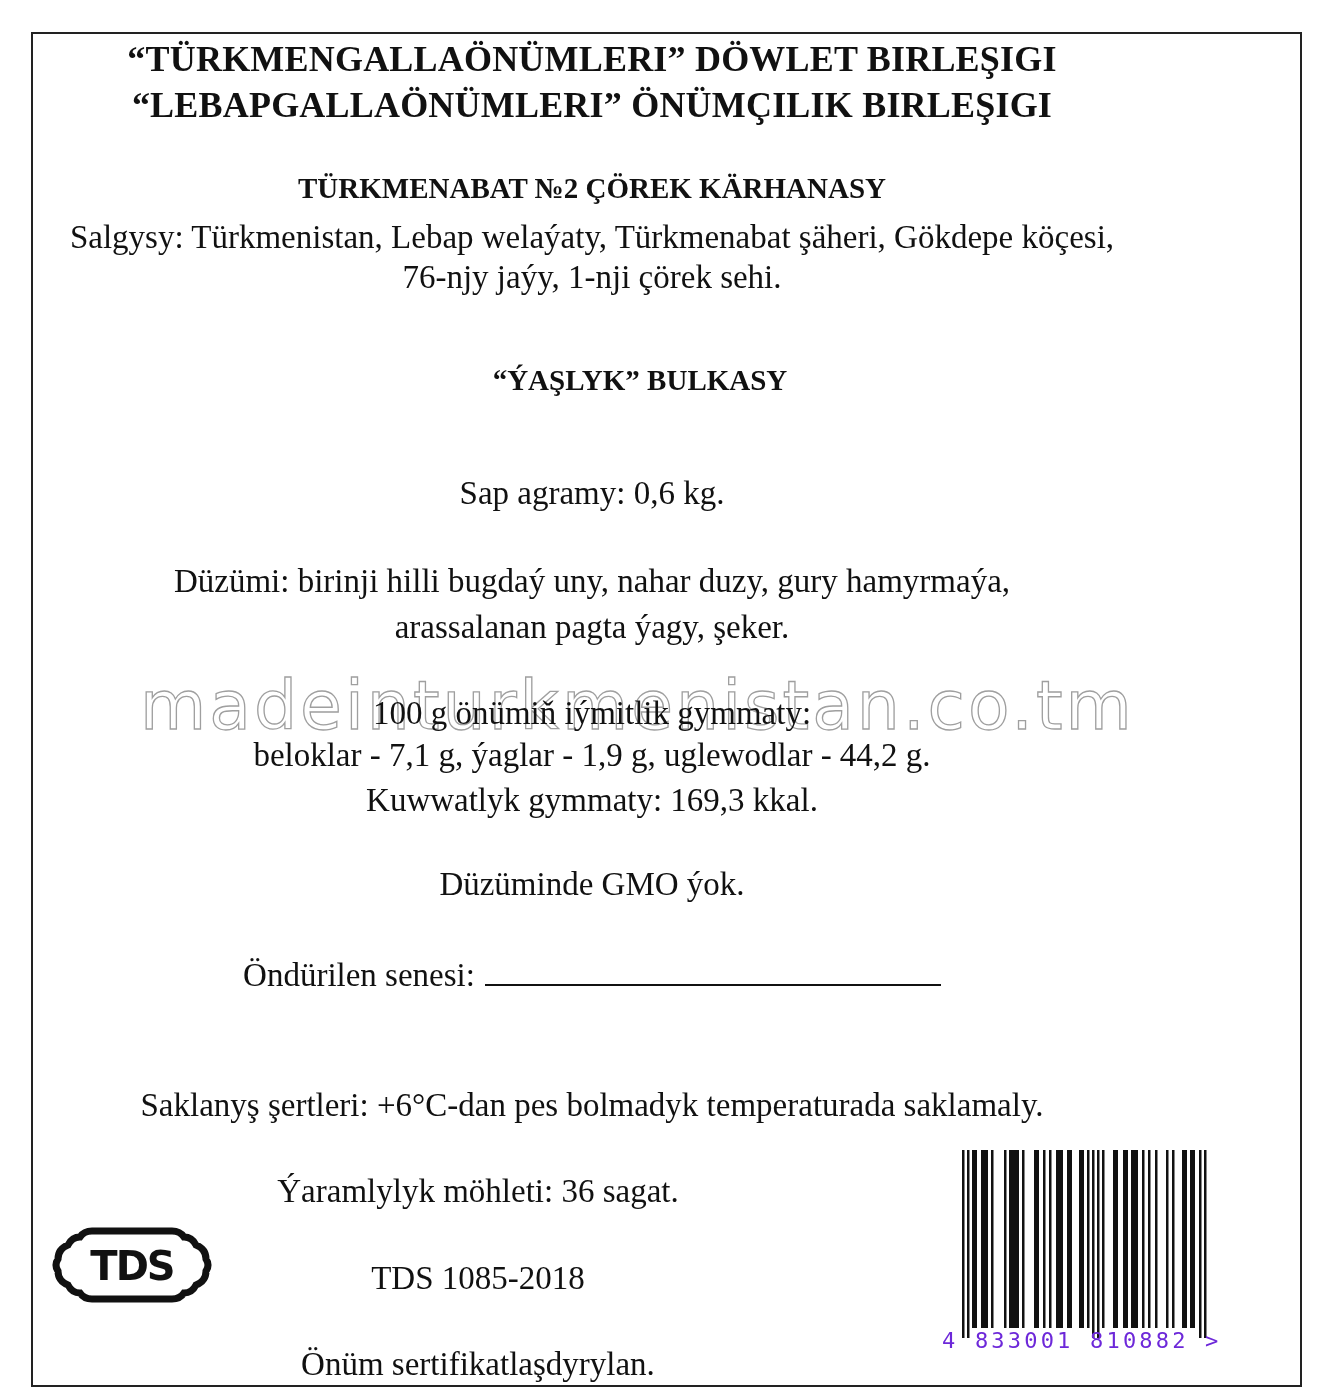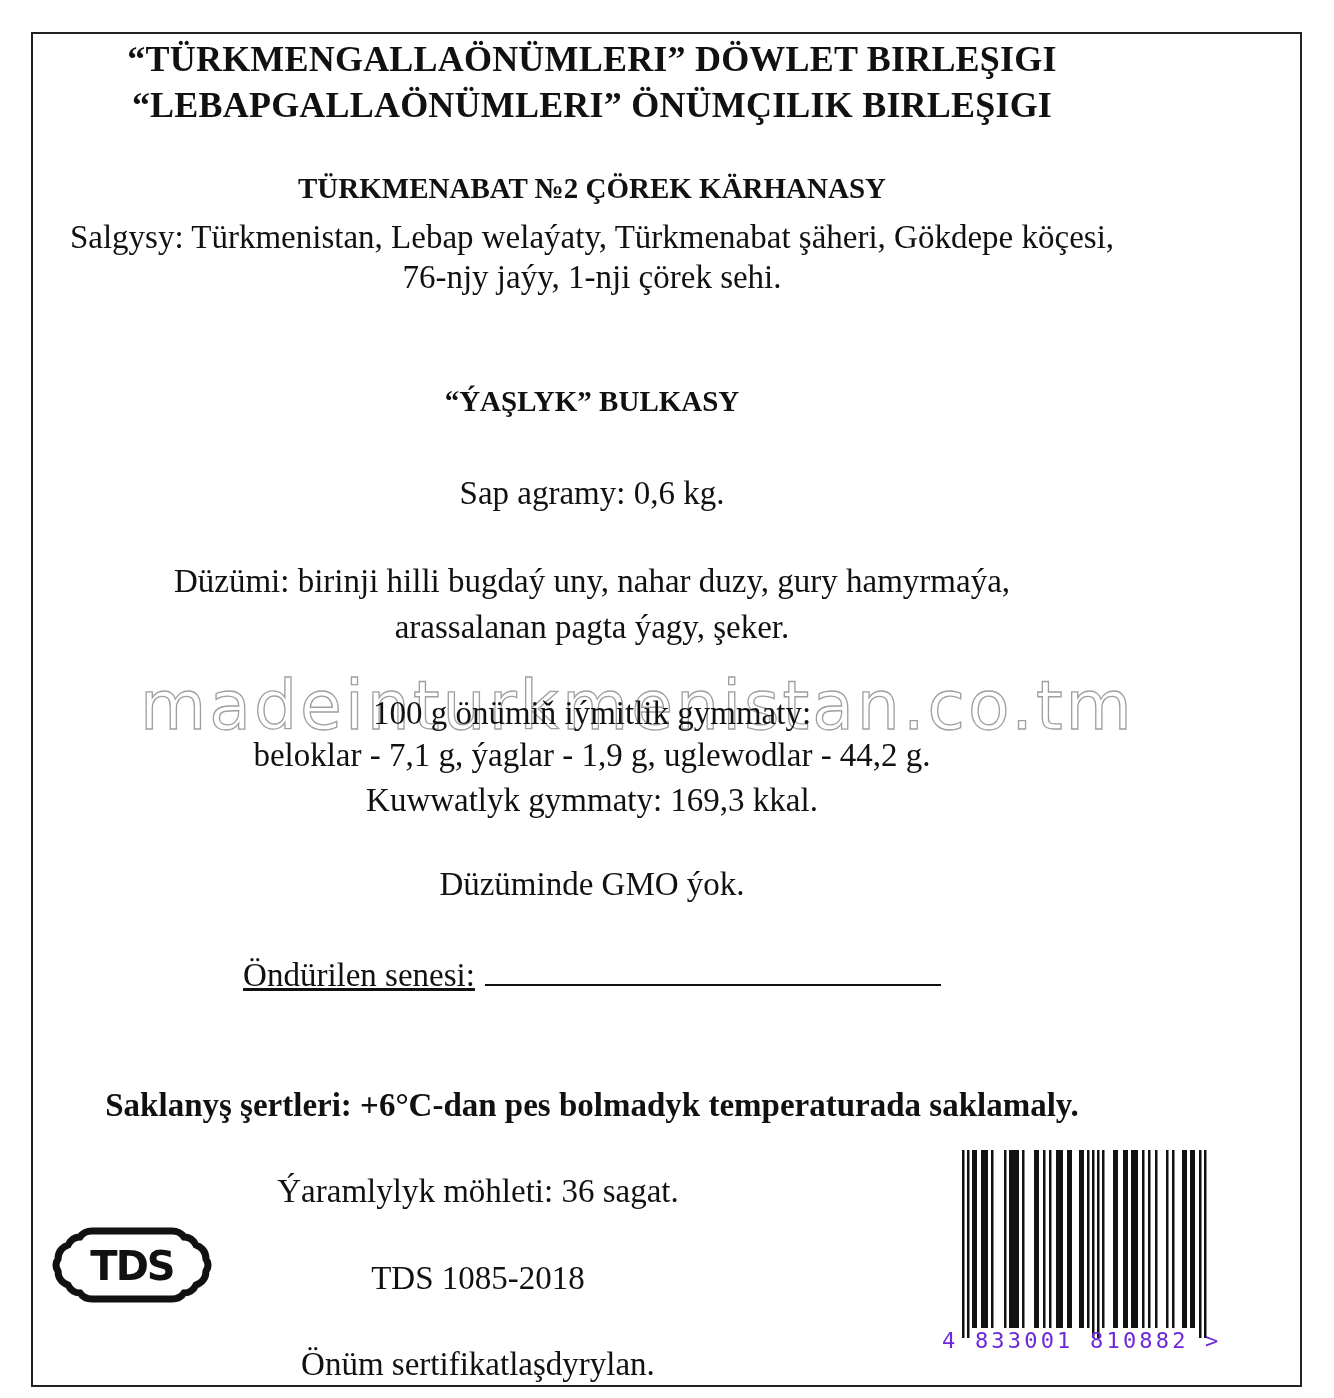--- a/index.html
+++ b/index.html
@@ -25,40 +25,40 @@
 
 <div class="frame"></div>
 
 <div class="line h1" style="top:38px;">“TÜRKMENGALLAÖNÜMLERI” DÖWLET BIRLEŞIGI</div>
 <div class="line h1" style="top:84px;">“LEBAPGALLAÖNÜMLERI” ÖNÜMÇILIK BIRLEŞIGI</div>
 
 <div class="line h2" style="top:172px;">TÜRKMENABAT №2 ÇÖREK KÄRHANASY</div>
 <div class="line txt" style="top:219px;">Salgysy: Türkmenistan, Lebap welaýaty, Türkmenabat şäheri, Gökdepe köçesi,</div>
 <div class="line txt" style="top:259px;">76-njy jaýy, 1-nji çörek sehi.</div>
 
-<div class="line h2" style="top:385px;">“ÝAŞLYK” BULKASY</div>
+<div class="line h2" style="top:364px;padding-left:48px;">“ÝAŞLYK” BULKASY</div>
 
 <div class="line txt" style="top:475px;">Sap agramy: 0,6 kg.</div>
 
 <div class="line txt" style="top:563px;">Düzümi: birinji hilli bugdaý uny, nahar duzy, gury hamyrmaýa,</div>
 <div class="line txt" style="top:609px;">arassalanan pagta ýagy, şeker.</div>
 
 <div class="watermark">madeinturkmenistan.co.tm</div>
 
 <div class="line txt" style="top:695px;">100 g önümiň iýmitlik gymmaty:</div>
 <div class="line txt" style="top:737px;">beloklar - 7,1 g, ýaglar - 1,9 g, uglewodlar - 44,2 g.</div>
 <div class="line txt" style="top:782px;">Kuwwatlyk gymmaty: 169,3 kkal.</div>
 
 <div class="line txt" style="top:866px;">Düzüminde GMO ýok.</div>
 
-<div class="line txt" style="top:954px;text-decoration:underline;">
+<div class="line txt" style="top:954px;">
   <span>Öndürilen senesi:</span><span class="date-blank"></span>
 </div>
 
-<div class="line txt" style="top:1087px;font-weight:bold;">Saklanyş şertleri: +6°C-dan pes bolmadyk temperaturada saklamaly.</div>
+<div class="line txt" style="top:1087px;">Saklanyş şertleri: +6°C-dan pes bolmadyk temperaturada saklamaly.</div>
 
 <div class="line txt" style="top:1173px; left:-114px;">Ýaramlylyk möhleti: 36 sagat.</div>
 <div class="line txt" style="top:1260px; left:-114px;">TDS 1085-2018</div>
 <div class="line txt" style="top:1346px; left:-114px;">Önüm sertifikatlaşdyrylan.</div>
 
 <svg class="logo" viewBox="0 0 160 80" xmlns="http://www.w3.org/2000/svg">
   <path d="M40 6 H120 Q128 6 132 12 Q140 12 144 20 Q154 24 154 34 Q158 40 154 46 Q154 56 144 60 Q140 68 132 68 Q128 74 120 74 H40 Q32 74 28 68 Q20 68 16 60 Q6 56 6 46 Q2 40 6 34 Q6 24 16 20 Q20 12 28 12 Q32 6 40 6 Z" fill="none" stroke="#111" stroke-width="7"></path>
   <text x="80" y="55" text-anchor="middle" font-family="DejaVu Sans, sans-serif" font-weight="bold" font-size="40" fill="#111" letter-spacing="-2">TDS</text>
 </svg>
 

